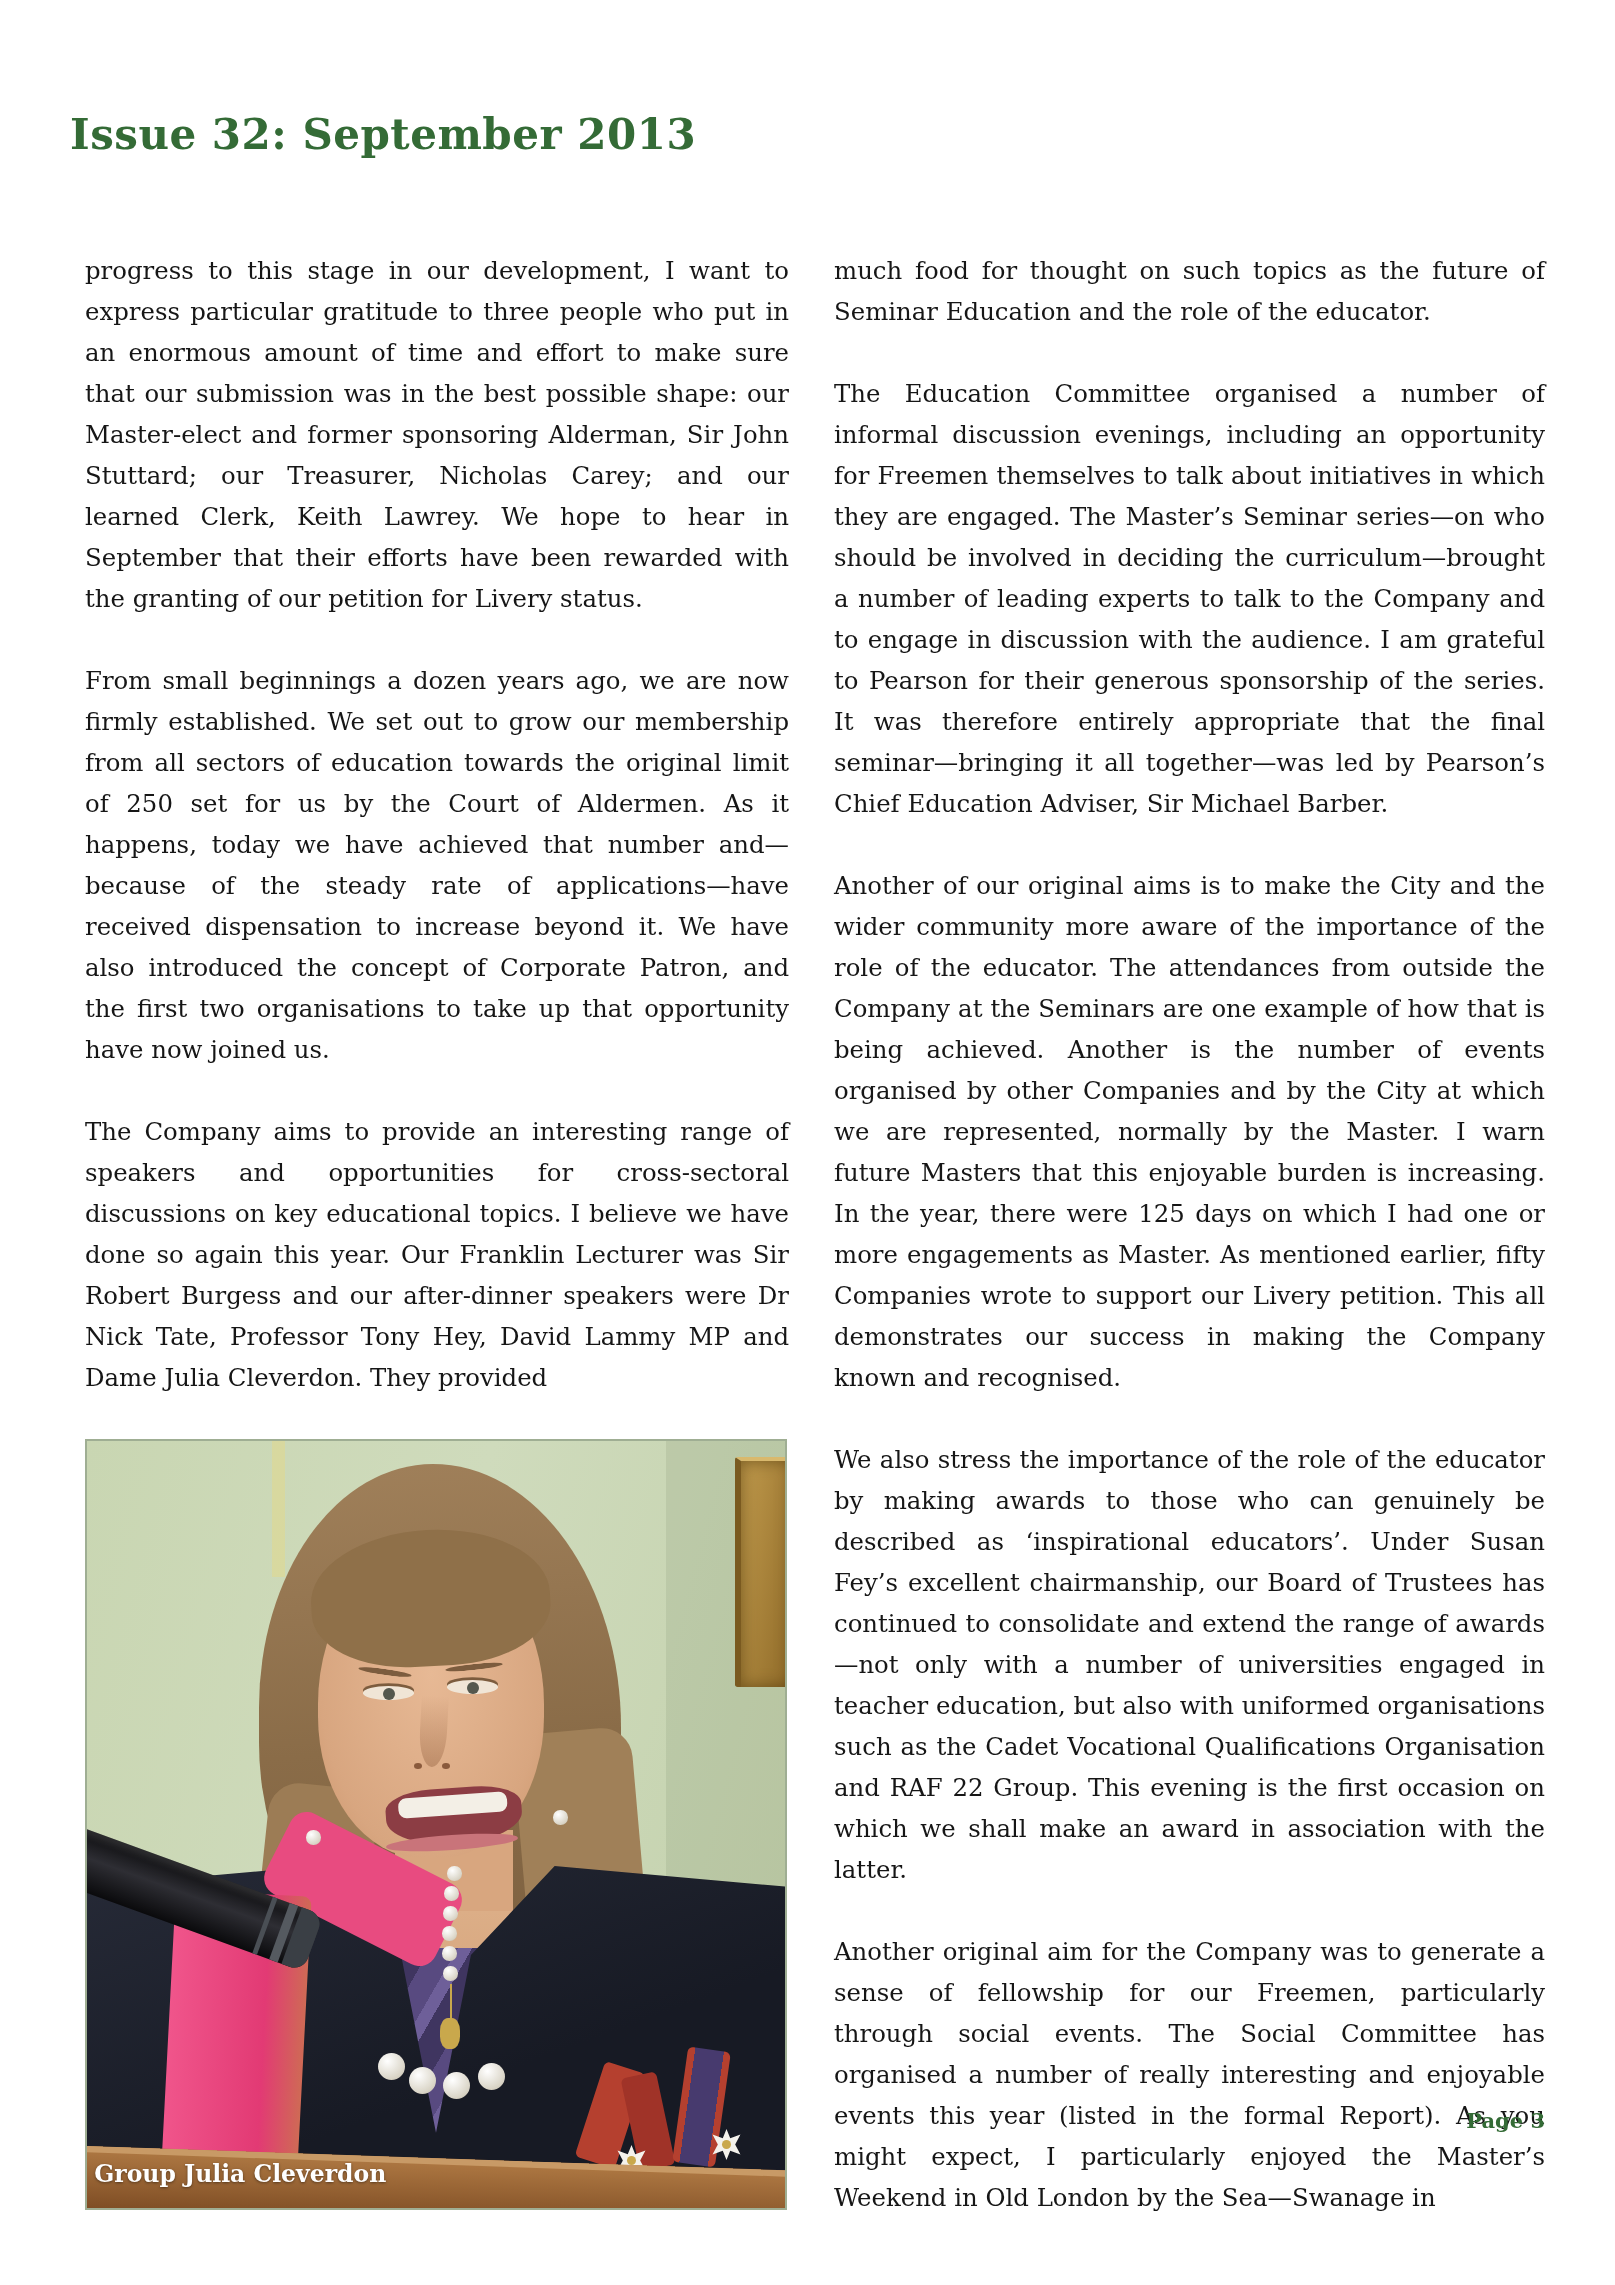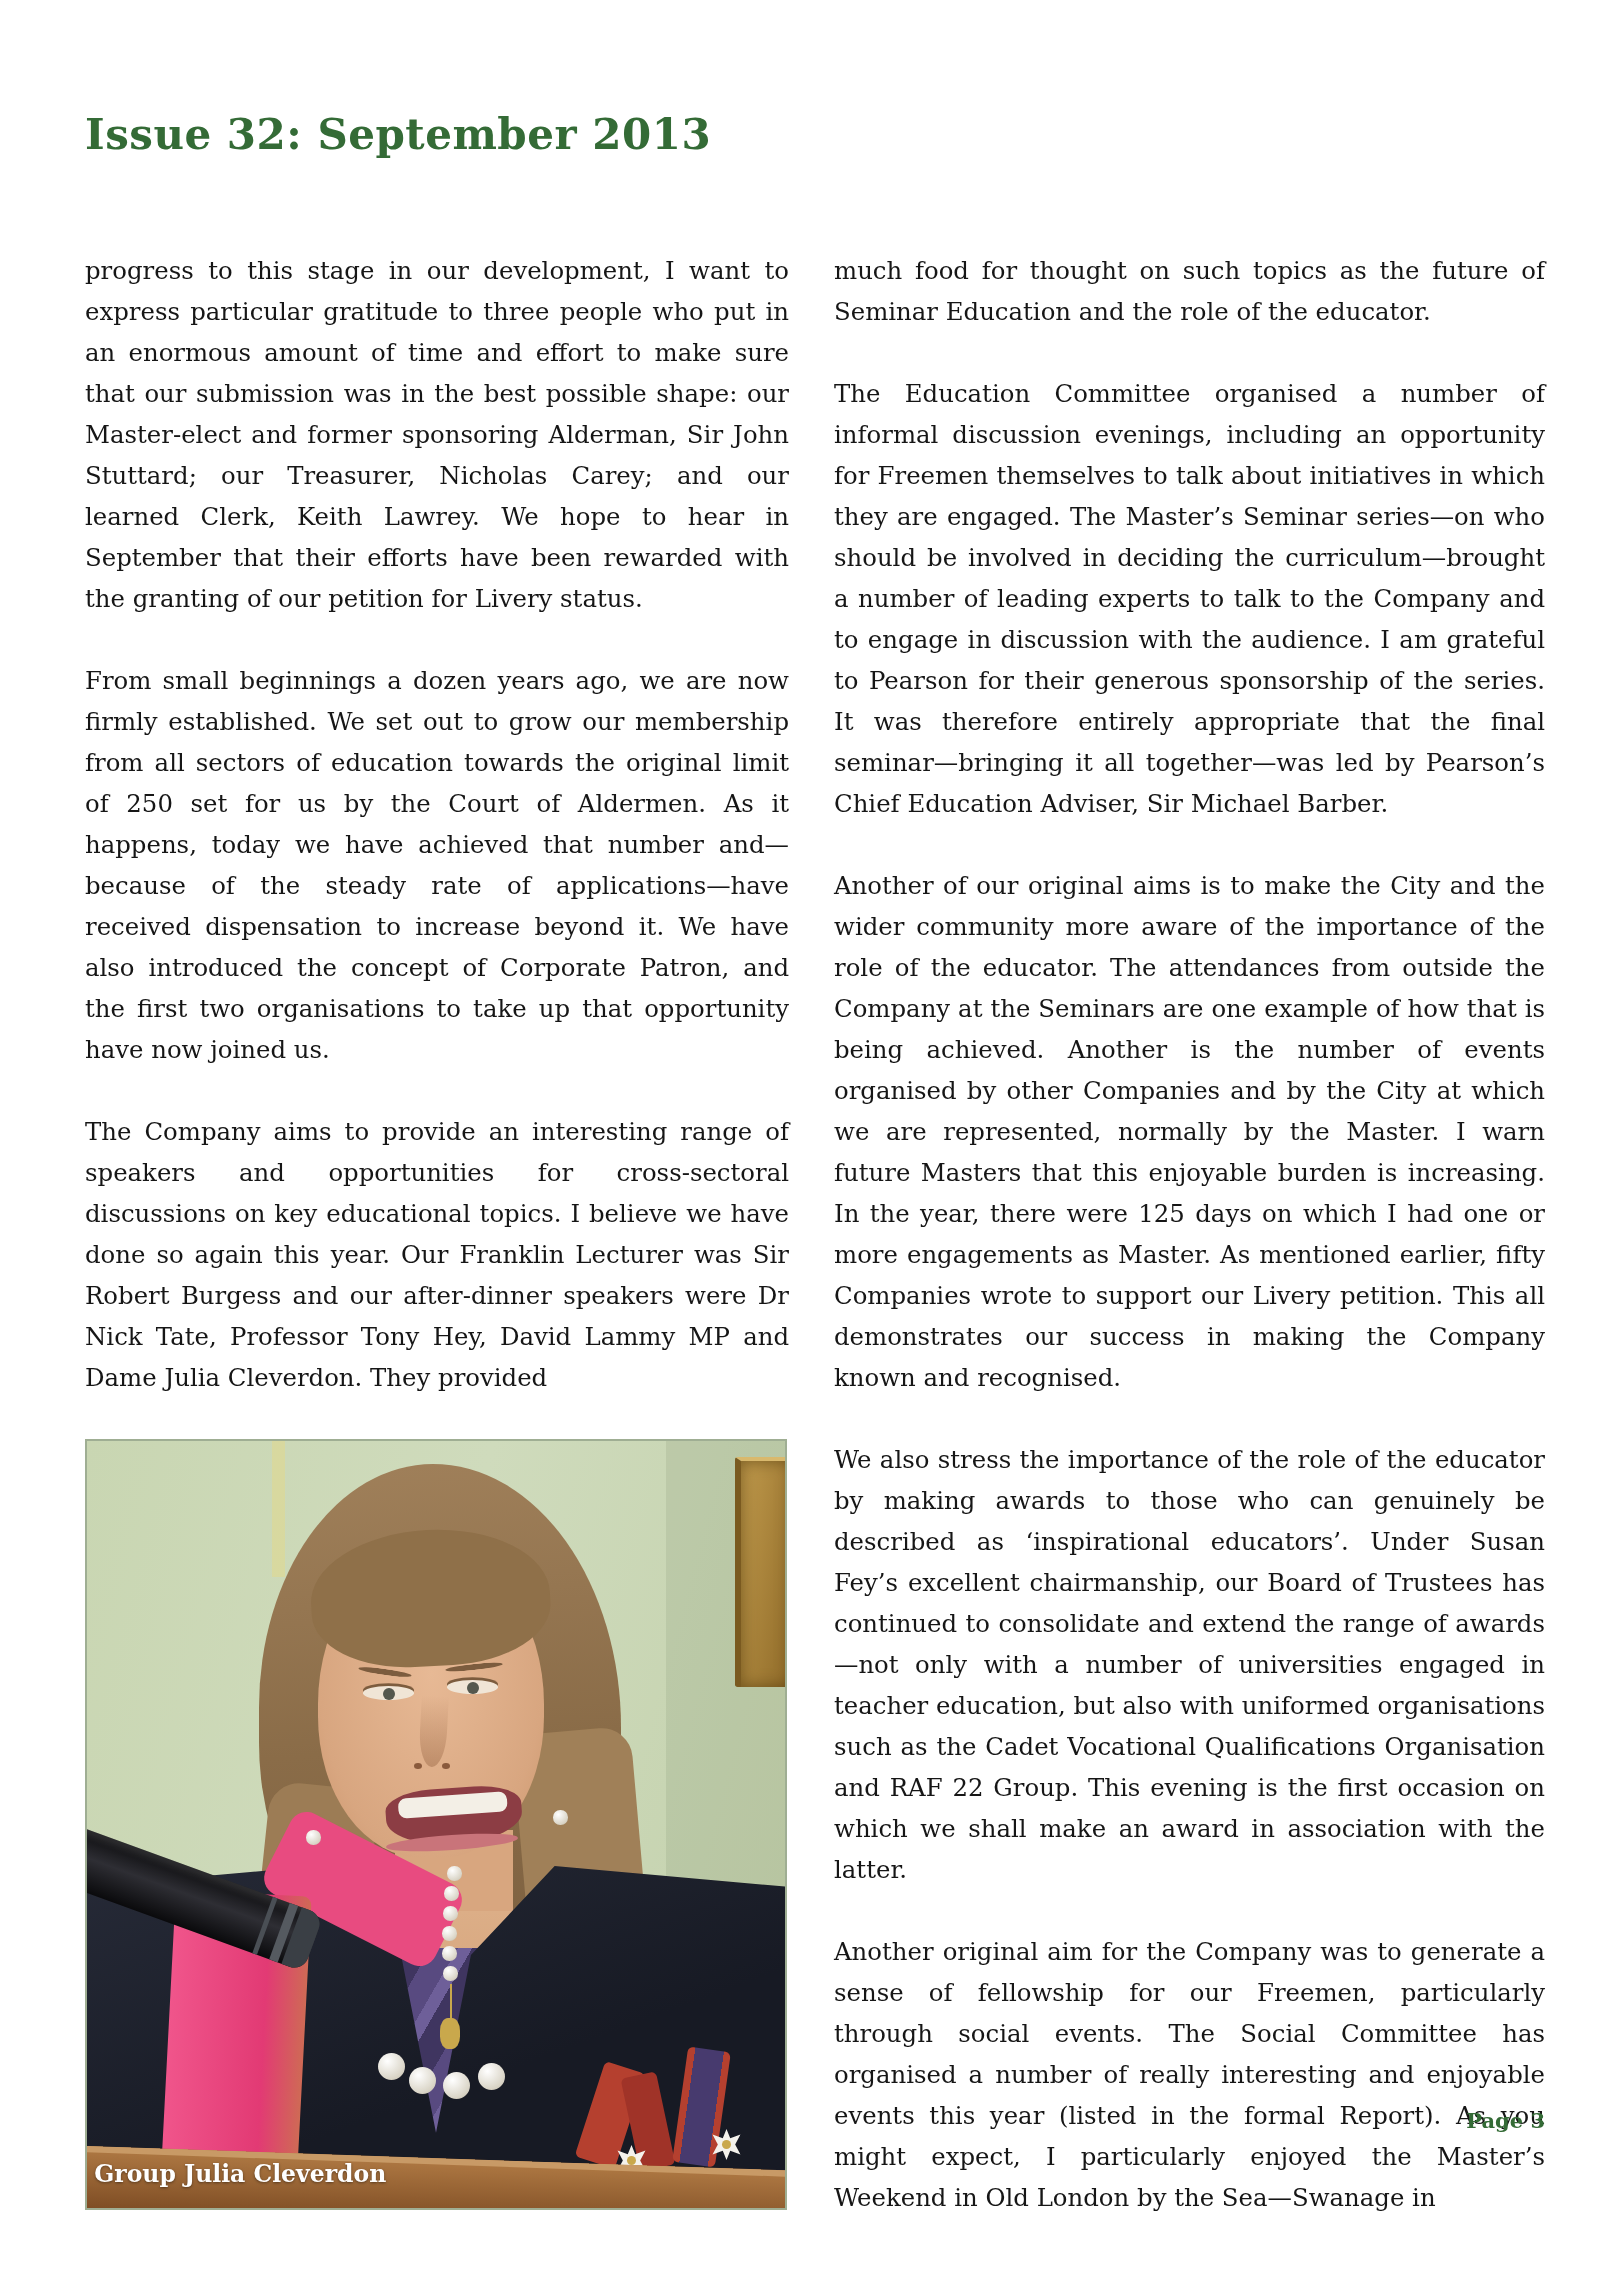--- a/index.html
+++ b/index.html
@@ -5,21 +5,21 @@
   html,body{margin:0;padding:0;background:#e8e8e8;}
   .page{
     position:relative;
     width:1616px;height:2285px;
     background:#ffffff;
     margin:0 auto;
     font-family:"DejaVu Serif", serif;
     overflow:hidden;
   }
   .title{
-    position:absolute;left:85px;top:110px;margin:0;
+    position:absolute;left:70px;top:110px;margin:0;
     font-size:42px;font-weight:700;letter-spacing:0.5px;
     color:#346b36;
   }
   .col{position:absolute;top:250px;}
   .col-left{left:85px;width:704px;}
   .col-right{left:834px;width:711px;}
   .col p{
     margin:0 0 41px 0;
     font-size:24.4px;line-height:41px;
     text-align:justify;color:#161616;

